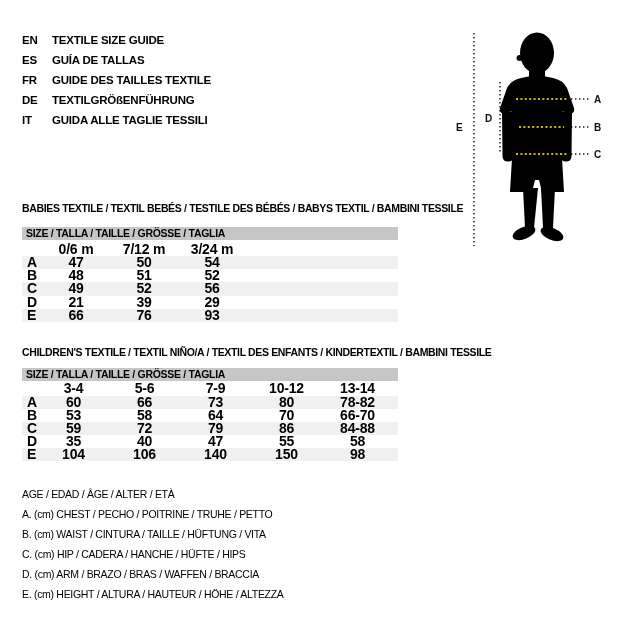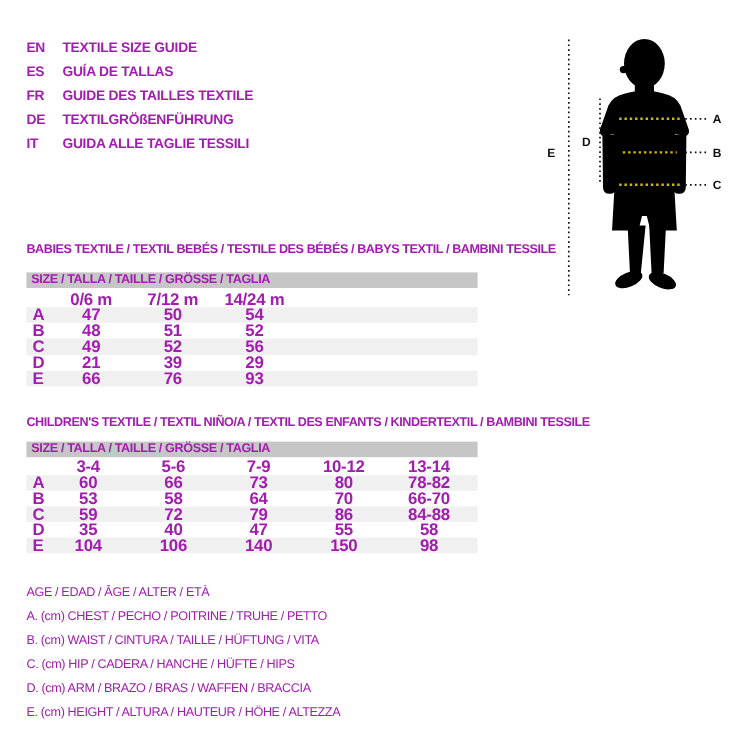--- a/index.html
+++ b/index.html
@@ -3,21 +3,21 @@
 <meta charset="utf-8">
 <style>
   * { box-sizing: border-box; margin: 0; padding: 0; }
   html, body { background: #ffffff; }
   .page {
     position: relative;
     width: 620px;
     height: 620px;
     background: #ffffff;
     font-family: "Liberation Sans", sans-serif;
-    color: #a21caf;
+    color: #000000;
     overflow: hidden;
   }
   
   .langs { position: absolute; left: 22px; top: 30px; }
   .lang-row { display: flex; height: 20px; line-height: 20px;
               font-weight: bold; font-size: 11.5px; letter-spacing: -0.2px; }
   .lang-code { width: 30px; }
   .lang-label { white-space: nowrap; }
 
   
@@ -127,21 +127,21 @@
     <text x="6" y="112.5">E</text>
   </svg>
 
   <div class="section-title title-babies">BABIES TEXTILE / TEXTIL BEBÉS / TESTILE DES BÉBÉS / BABYS TEXTIL / BAMBINI TESSILE</div>
   <div class="size-bar bar-babies">SIZE / TALLA / TAILLE / GRÖSSE / TAGLIA</div>
   <div class="table babies-table">
     <div class="t-row t-head">
       <div class="t-label"></div>
       <div class="bc">0/6 m</div>
       <div class="bc">7/12 m</div>
-      <div class="bc">14/24 m</div>
+      <div class="bc">3/24 m</div>
     </div>
     <div class="t-body">
       <div class="t-row">
         <div class="t-label">A</div>
         <div class="bc">47</div>
         <div class="bc">50</div>
         <div class="bc">54</div>
       </div>
       <div class="t-row">
         <div class="t-label">B</div>

